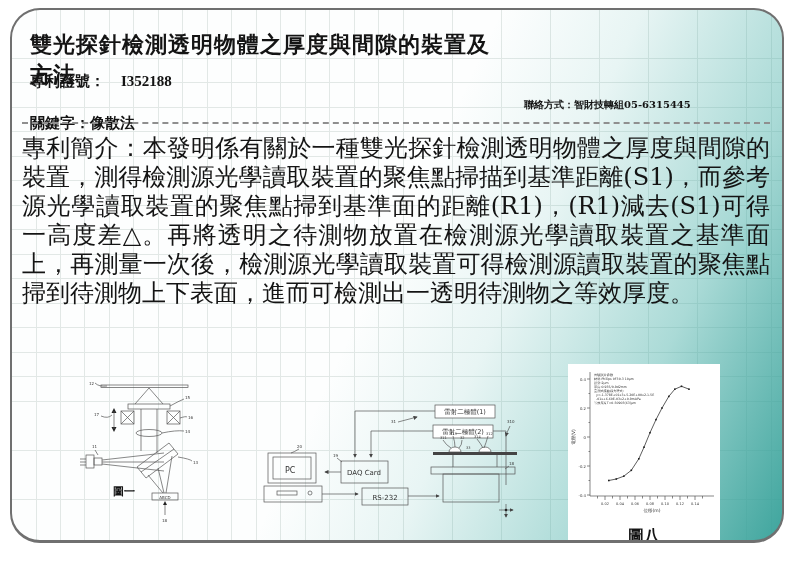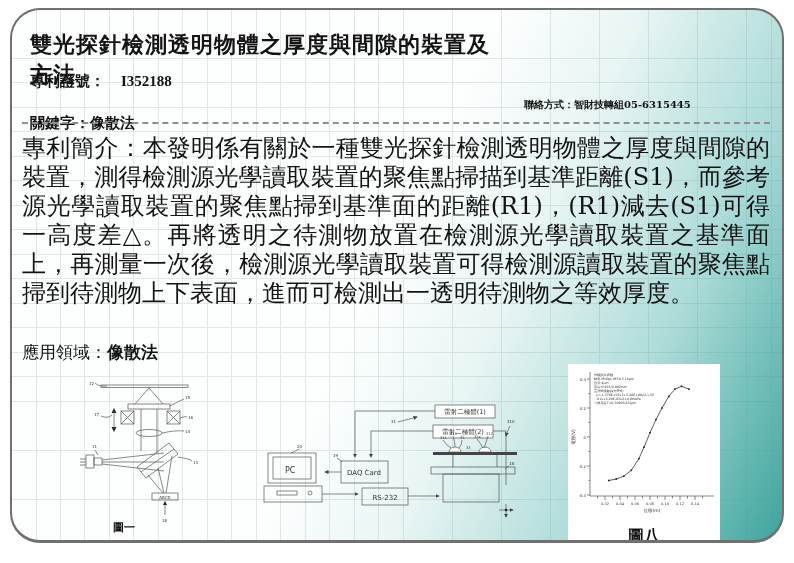--- a/index.html
+++ b/index.html
@@ -18,21 +18,21 @@
   .team{left:498px;top:30px;font-size:15px;font-weight:bold;}
   .row-patent{left:18px;top:62px;font-size:15px;font-weight:bold;}
   .row-patent .val{margin-left:16px;font-family:"Liberation Serif",serif;}
   .row-keyword{left:18px;top:88px;font-size:15px;font-weight:bold;margin-top:16px;}
   .contact{left:512px;top:88px;font-size:10px;font-weight:bold;}
   .dashed{left:10px;top:112px;width:748px;border-top:2px dashed #8f8f8f;height:0;}
   .intro{left:10px;top:124px;width:748px;font-size:24px;line-height:29px;text-align:justify;}
   .application{left:10px;top:331px;font-size:17px;}
   .application .val{font-weight:bold;}
   .figcap{font-size:11px;font-weight:bold;text-align:center;width:60px;}
-  .cap1{left:82px;top:510px;}
+  .cap1{left:82px;top:474px;}
   .cap5{left:336px;top:542px;}
   .cap8{left:602px;top:516px;font-size:16px;}
   .panel8{left:556px;top:354px;width:152px;height:178px;background:#ffffff;}
   svg{display:block;}
   svg text{font-family:"DejaVu Sans","Liberation Sans",sans-serif;fill:#333;}
   .ln{stroke:#555;stroke-width:0.7;fill:none;}
   .lnf{stroke:#555;stroke-width:0.7;fill:#fff;}
 </style>
 </head>
 <body>
@@ -43,23 +43,20 @@
   <div class="abs row-patent">
     <span>專利證號：</span><span class="val">I352188</span>
   </div>
   <div class="abs row-keyword">
     <span>關鍵字：</span><span>像散法</span>
   </div>
   <div class="abs contact">聯絡方式：智財技轉組05-6315445</div>
   <div class="abs dashed"></div>
 
   <div class="abs intro">專利簡介：本發明係有關於一種雙光探針檢測透明物體之厚度與間隙的裝置，測得檢測源光學讀取裝置的聚焦點掃描到基準距離(S1)，而參考源光學讀取裝置的聚焦點掃到基準面的距離(R1)，(R1)減去(S1)可得一高度差△。再將透明之待測物放置在檢測源光學讀取裝置之基準面上，再測量一次後，檢測源光學讀取裝置可得檢測源讀取裝置的聚焦點掃到待測物上下表面，進而可檢測出一透明待測物之等效厚度。</div>
-  <div class="abs application">
-    <span>應用領域：</span><span class="val">像散法</span>
-  </div>
 
   <svg class="abs" style="left:56px;top:365px;" width="130" height="152" viewBox="0 0 130 152">
     <rect class="ln" x="33" y="10" width="87" height="2.5"></rect>
     <path class="ln" d="M27,8 q4,4 12,3"></path>
     <text x="21" y="10" font-size="4">12</text>
     <path class="ln" d="M81,13 L67,29 M81,13 L95,29"></path>
     <rect class="ln" x="60" y="29" width="42" height="5"></rect>
     <path class="ln" d="M102,31 q9,-5 14,-7"></path>
     <text x="117" y="24" font-size="4">15</text>
     <rect class="ln" x="53" y="36" width="13" height="13"></rect>

